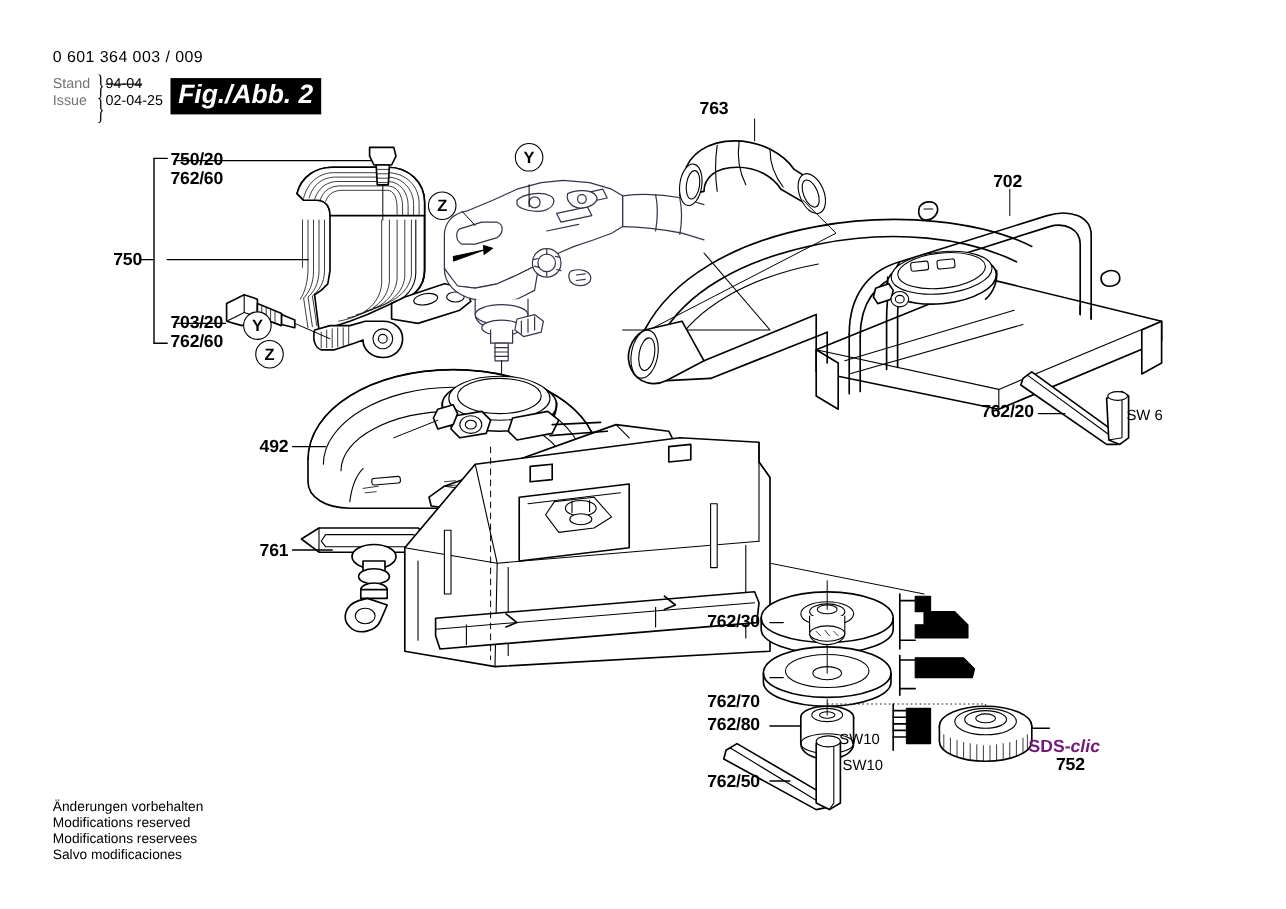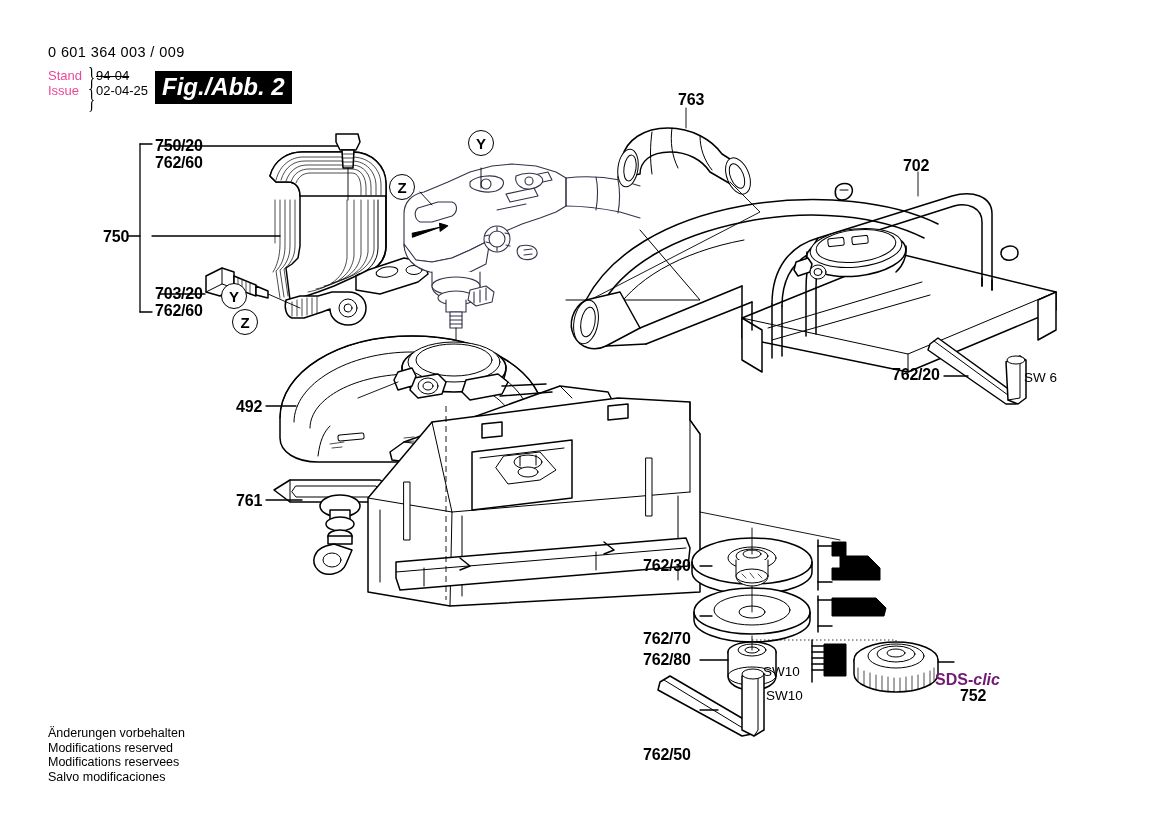--- a/index.html
+++ b/index.html
@@ -25,21 +25,21 @@
     left: 48px; top: 44px;
     font-size: 14.5px;
     color: #000;
     letter-spacing: 0.4px;
     white-space: pre;
   }
   .hdr-rows {
     position: absolute;
     left: 48px; top: 68px;
     font-size: 13px;
-    color: #ec4899;
+    color: #737373;
     line-height: 15px;
   }
   .hdr-row { display: flex; align-items: baseline; white-space: pre; }
   .hdr-lbl { display: inline-block; width: 42px; }
   .hdr-brace {
     position: absolute;
     left: 88px; top: 66px;
     font-size: 27px;
     line-height: 22px;
     font-family: "Liberation Serif", serif;
@@ -625,30 +625,30 @@
   <div class="lbl" style="left:103px; top:228px;">750</div>
 
   <div class="lbl two" style="left:155px; top:285px;">
     <div>703/20</div>
     <div>762/60</div>
   </div>
 
   <div class="lbl" style="left:236px; top:398px;">492</div>
   <div class="lbl" style="left:236px; top:492px;">761</div>
 
-  <div class="lbl" style="left:678px; top:91px;">763</div>
+  <div class="lbl" style="left:636px; top:91px;">763</div>
   <div class="lbl" style="left:903px; top:157px;">702</div>
 
   <div class="lbl" style="left:892px; top:366px;">762/20</div>
   <div class="lbl-sm" style="left:1024px; top:370px;">SW 6</div>
 
   <div class="lbl" style="left:643px; top:557px;">762/30</div>
   <div class="lbl" style="left:643px; top:607px;margin-top:23px;">762/70</div>
   <div class="lbl" style="left:643px; top:651px;">762/80</div>
-  <div class="lbl" style="left:643px; top:702px;margin-top:44px;">762/50</div>
+  <div class="lbl" style="left:643px; top:702px;">762/50</div>
 
   <div class="lbl-sm" style="left:763px; top:664px;">SW10</div>
   <div class="lbl-sm" style="left:766px; top:688px;">SW10</div>
 
   <div class="lbl" style="left:960px; top:687px;">752</div>
   <div class="lbl-sds" style="left:935px; top:671px;">
     <span>SDS-</span><i>clic</i>
   </div>
 
   <div class="circ" style="left:468px; top:130px;">Y</div>

